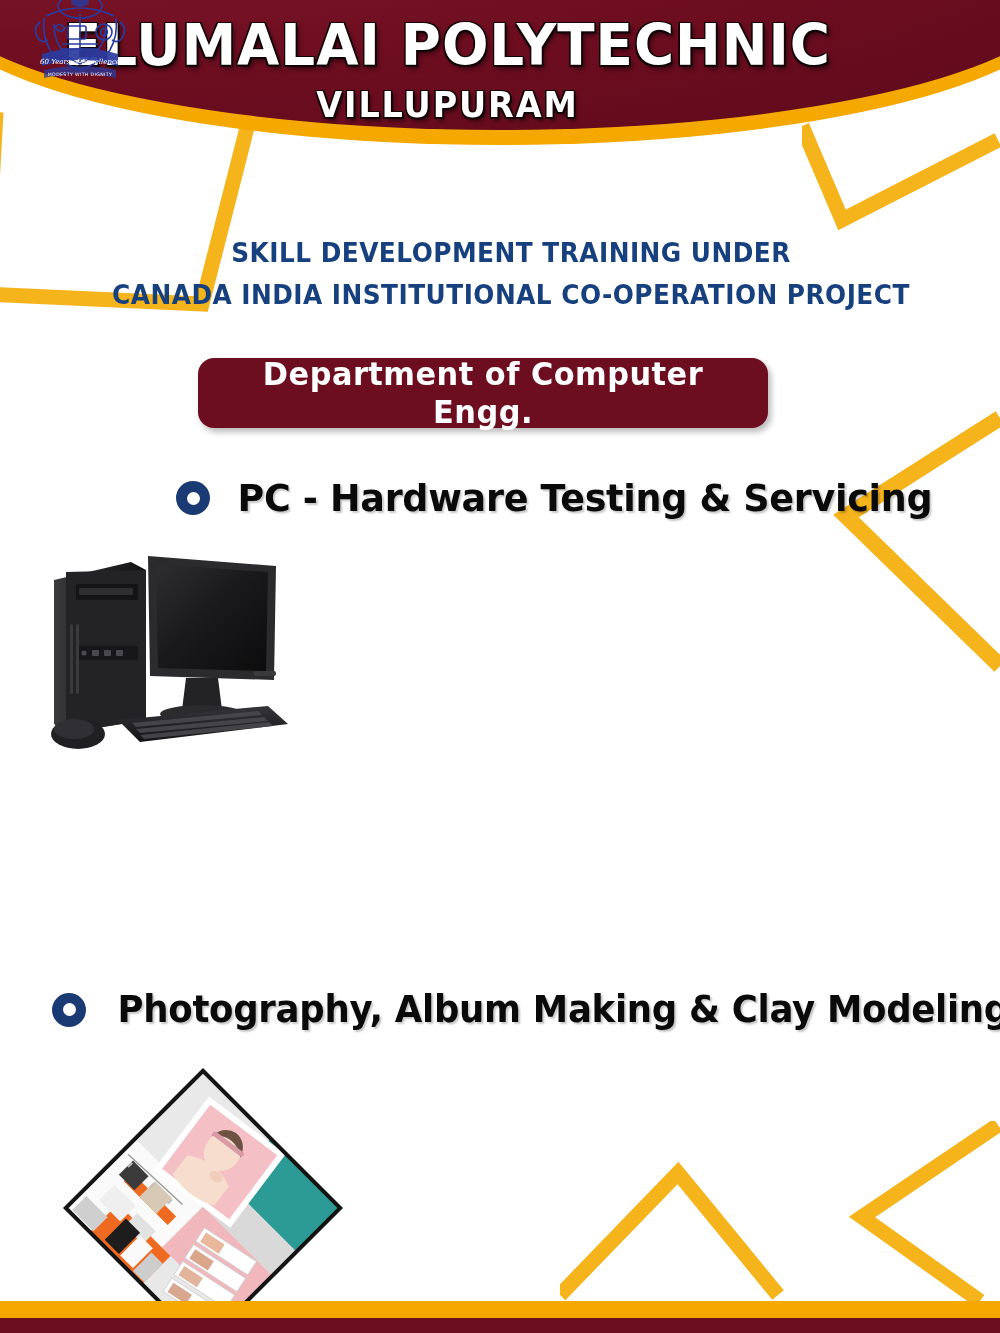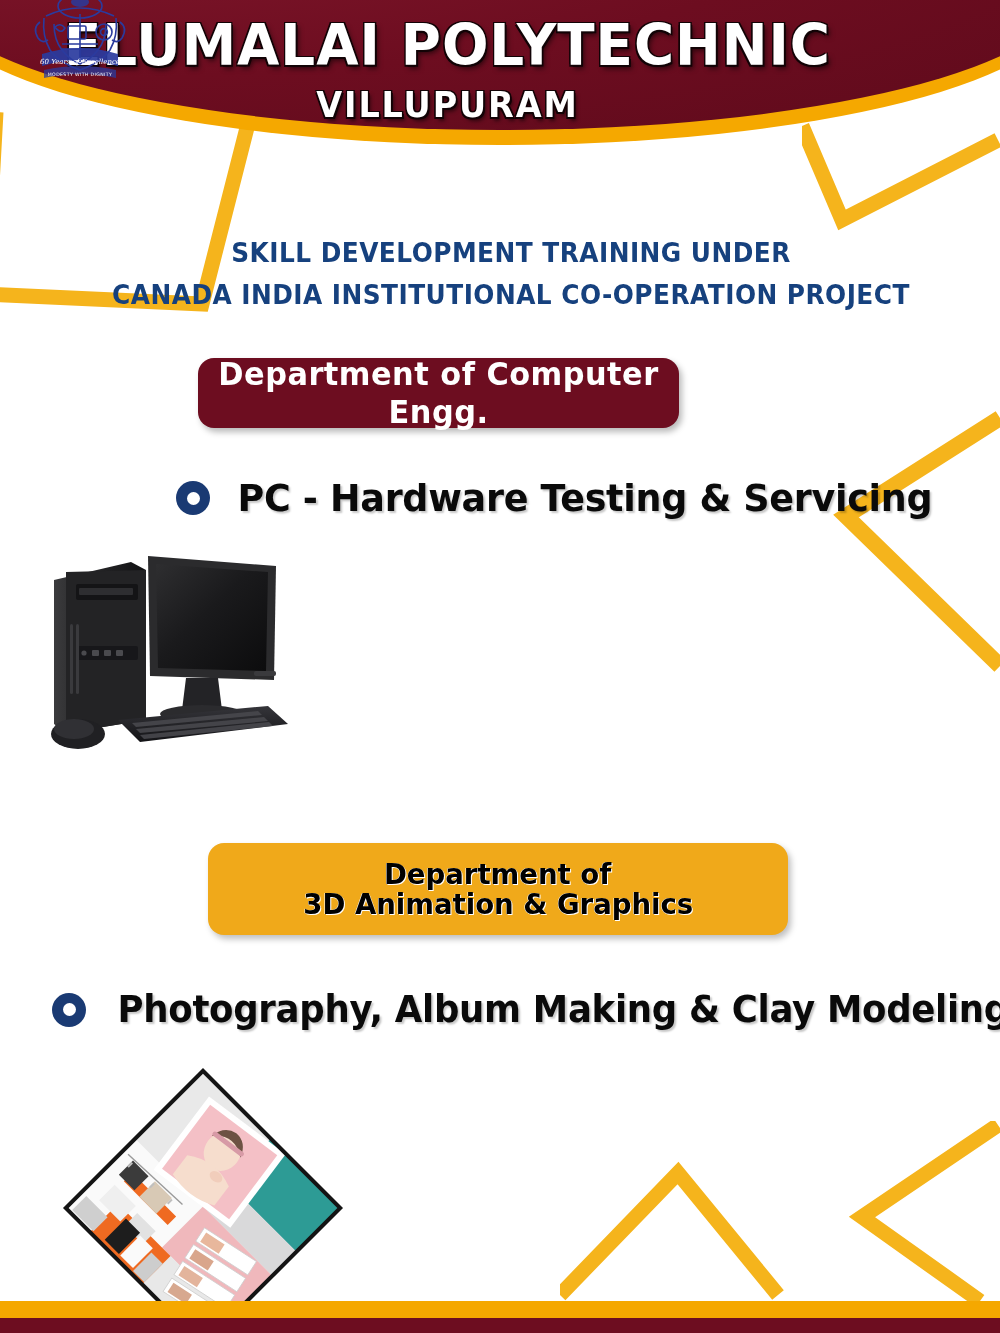--- a/index.html
+++ b/index.html
@@ -123,21 +123,21 @@
     position: absolute;
     z-index: 5;
     border-radius: 16px;
     display: flex;
     align-items: center;
     justify-content: center;
     text-align: center;
   }
   .dept-banner-maroon {
     left: 198px; top: 358px;
-    width: 481px; height: 70px;
+    width: 570px; height: 70px;
     background: #6d0d20;
     box-shadow: 3px 4px 6px rgba(0,0,0,0.28);
   }
   .dept-banner-maroon .dept-text {
     font-family: "DejaVu Sans", sans-serif;
     font-weight: bold;
     font-size: 32px;
     color: #ffffff;
     letter-spacing: 0.5px;
     transform: scaleX(0.95);
@@ -364,24 +364,20 @@
       <path d="M96 195 L222 183 L226 187 L100 199 Z"></path>
       <path d="M100 201 L228 189 L232 193 L104 205 Z"></path>
       <path d="M104 207 L233 194 L237 198 L108 211 Z"></path>
     </g>
 
     <ellipse cx="42" cy="206" rx="27" ry="15" fill="#202023"></ellipse>
     <ellipse cx="38" cy="201" rx="20" ry="10" fill="#303034"></ellipse>
   </svg>
 
 
-  <div class="dept-banner dept-banner-gold">
-    <span class="dept-text">Department of</span>
-    <span class="dept-text">3D Animation &amp; Graphics</span>
-  </div>
 
   <div class="course-row course-row-2">
     <span class="bullet-ring">
         <span class="hole"></span>
       </span>
     <span class="course-title">Photography, Album Making &amp; Clay Modeling</span>
   </div>
 
   <svg class="collage-photo" viewBox="0 0 350 275">
     <g transform="rotate(45 175 150)">

